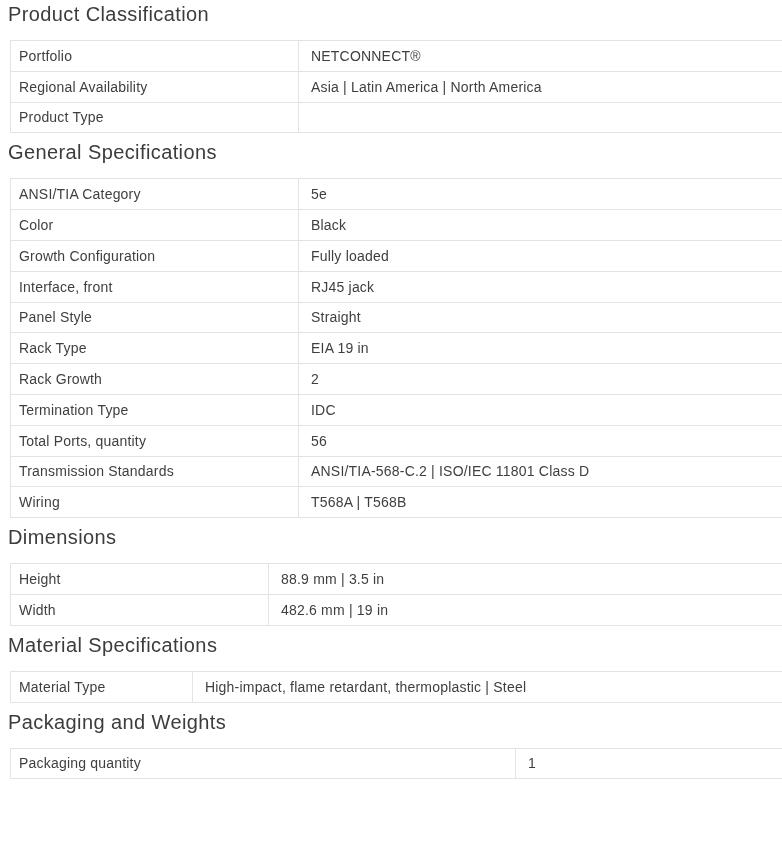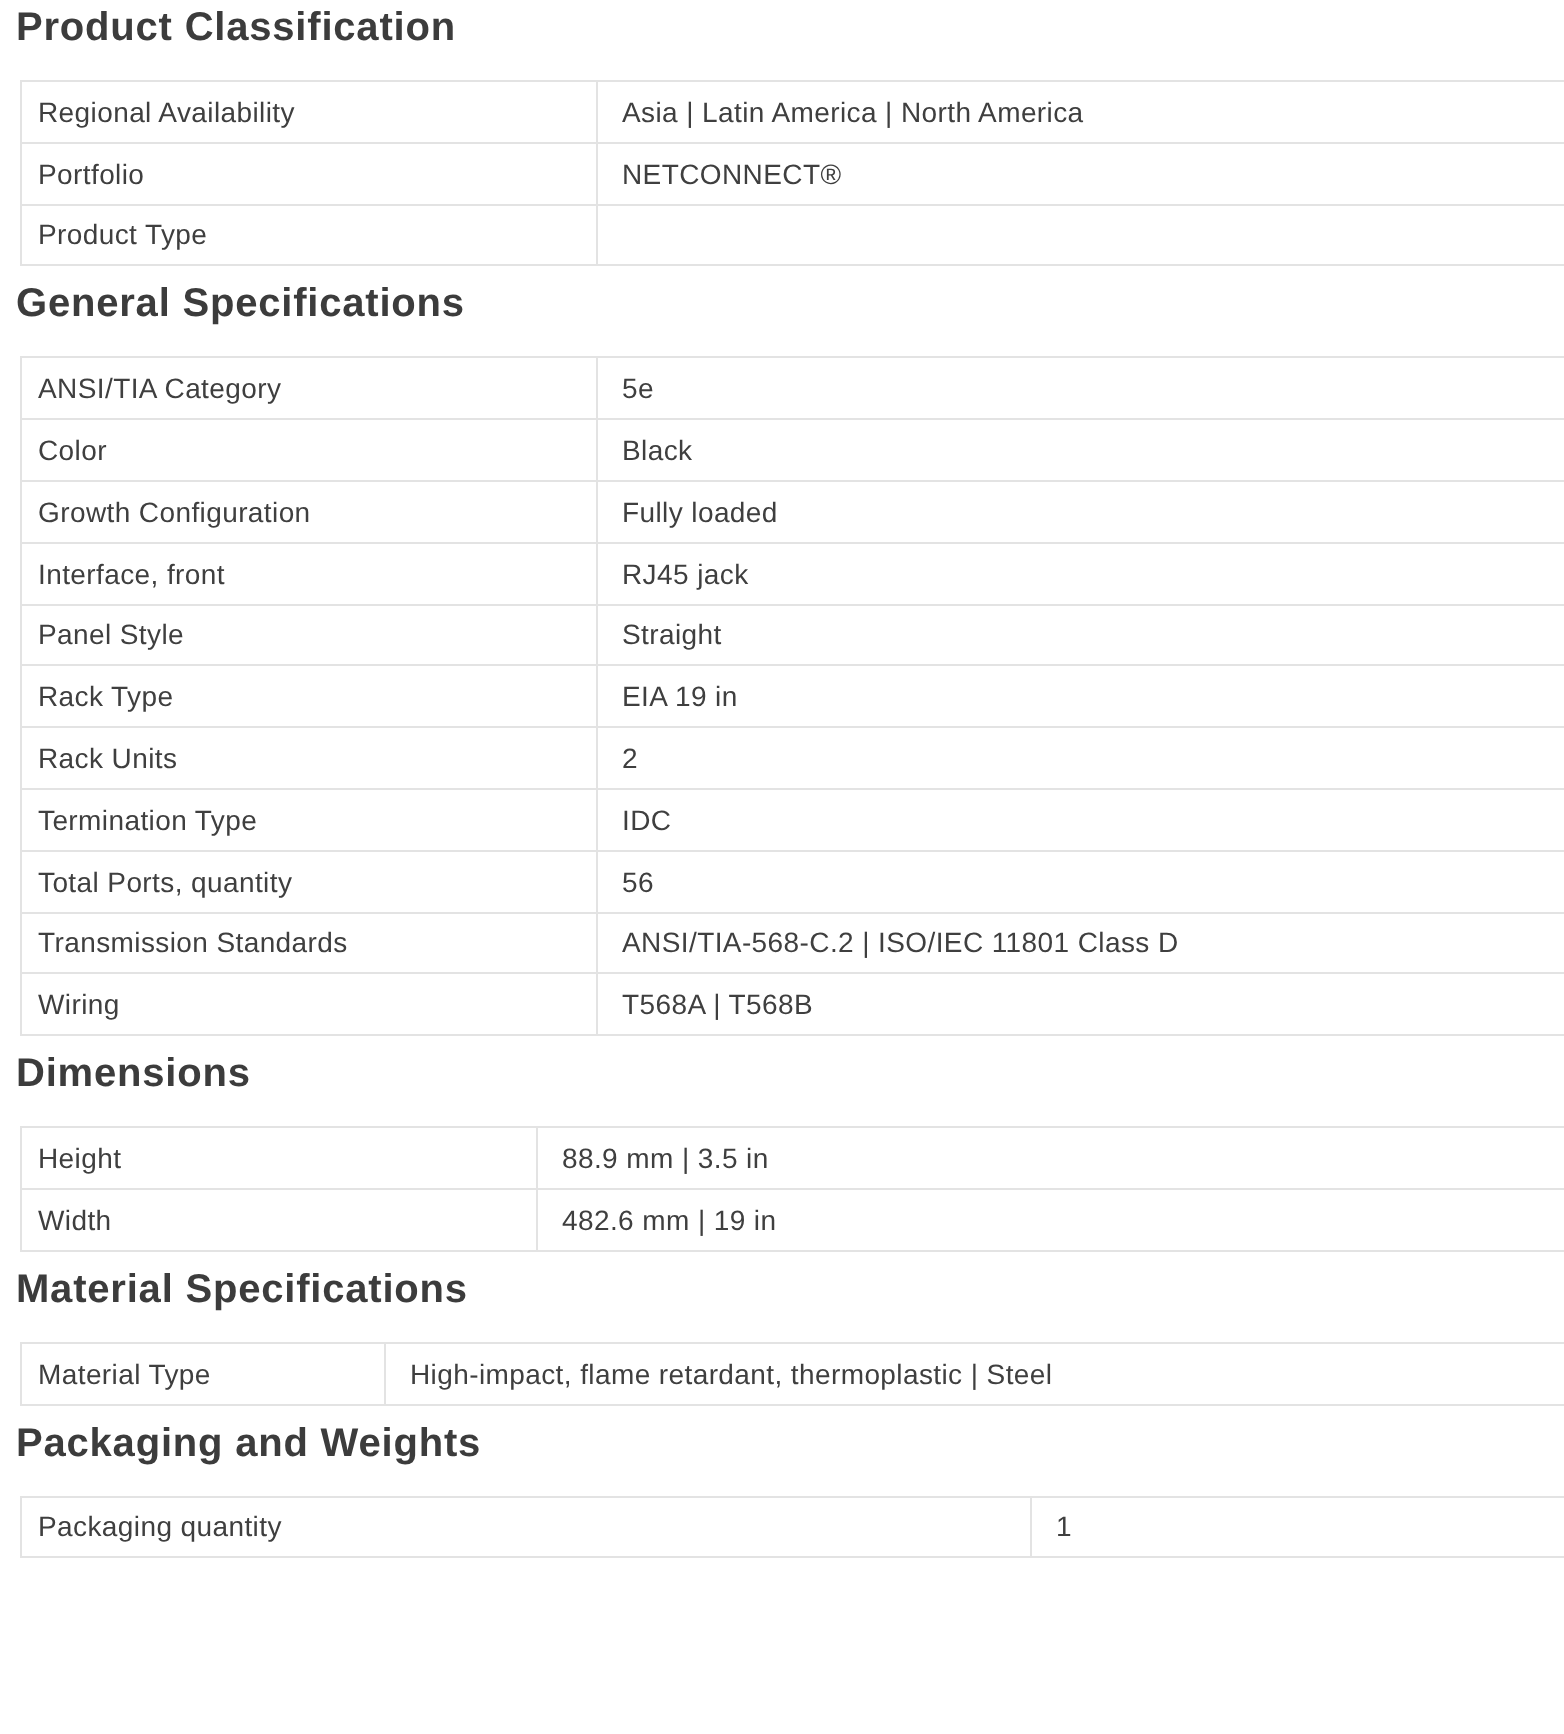--- a/index.html
+++ b/index.html
@@ -9,21 +9,21 @@
   }
   body {
     width: 782px;
     height: 867px;
     overflow: hidden;
     font-family: "Liberation Sans", "DejaVu Sans", sans-serif;
     color: #3f3f3f;
   }
   .section-title {
     font-size: 20px;
-    font-weight: 700;
+    font-weight: 400;
     line-height: 28px;
     letter-spacing: 0.4px;
     margin: 5px 0 12px 0;
     padding-left: 8px;
     color: #3c3c3c;
   }
   .section-title.first {
     margin-top: 0;
   }
   .spec-table {
@@ -56,26 +56,26 @@
     padding-left: 12px;
   }
 </style>
 </head>
 <body>
 
 <div>
   <h2 class="section-title first">Product Classification</h2>
   <div class="spec-table" style="--lc:288px">
     <div class="spec-row">
+      <div class="spec-cell lbl">Portfolio</div>
+      <div class="spec-cell val">NETCONNECT®</div>
+    </div>
+    <div class="spec-row">
       <div class="spec-cell lbl">Regional Availability</div>
       <div class="spec-cell val">Asia | Latin America | North America</div>
-    </div>
-    <div class="spec-row">
-      <div class="spec-cell lbl">Portfolio</div>
-      <div class="spec-cell val">NETCONNECT®</div>
     </div>
     <div class="spec-row">
       <div class="spec-cell lbl">Product Type</div>
     </div>
   </div>
 </div>
 
 <div>
   <h2 class="section-title">General Specifications</h2>
   <div class="spec-table" style="--lc:288px">
@@ -97,21 +97,21 @@
     </div>
     <div class="spec-row">
       <div class="spec-cell lbl">Panel Style</div>
       <div class="spec-cell val">Straight</div>
     </div>
     <div class="spec-row">
       <div class="spec-cell lbl">Rack Type</div>
       <div class="spec-cell val">EIA 19 in</div>
     </div>
     <div class="spec-row">
-      <div class="spec-cell lbl">Rack Units</div>
+      <div class="spec-cell lbl">Rack Growth</div>
       <div class="spec-cell val">2</div>
     </div>
     <div class="spec-row">
       <div class="spec-cell lbl">Termination Type</div>
       <div class="spec-cell val">IDC</div>
     </div>
     <div class="spec-row">
       <div class="spec-cell lbl">Total Ports, quantity</div>
       <div class="spec-cell val">56</div>
     </div>

